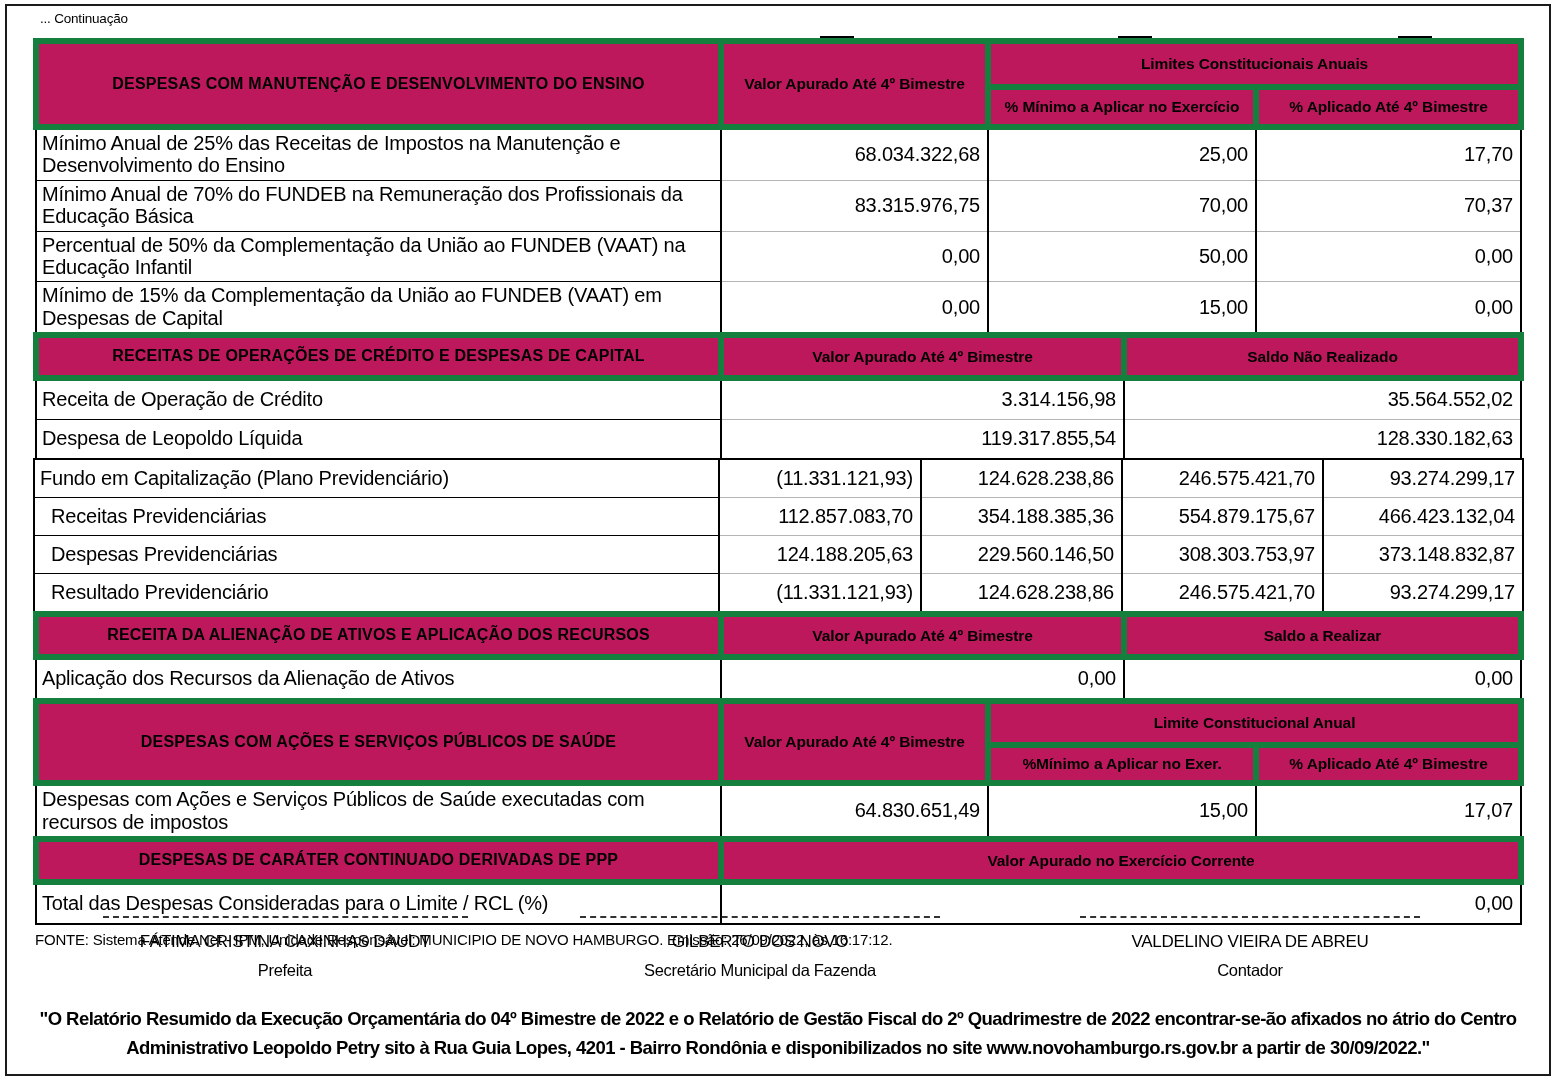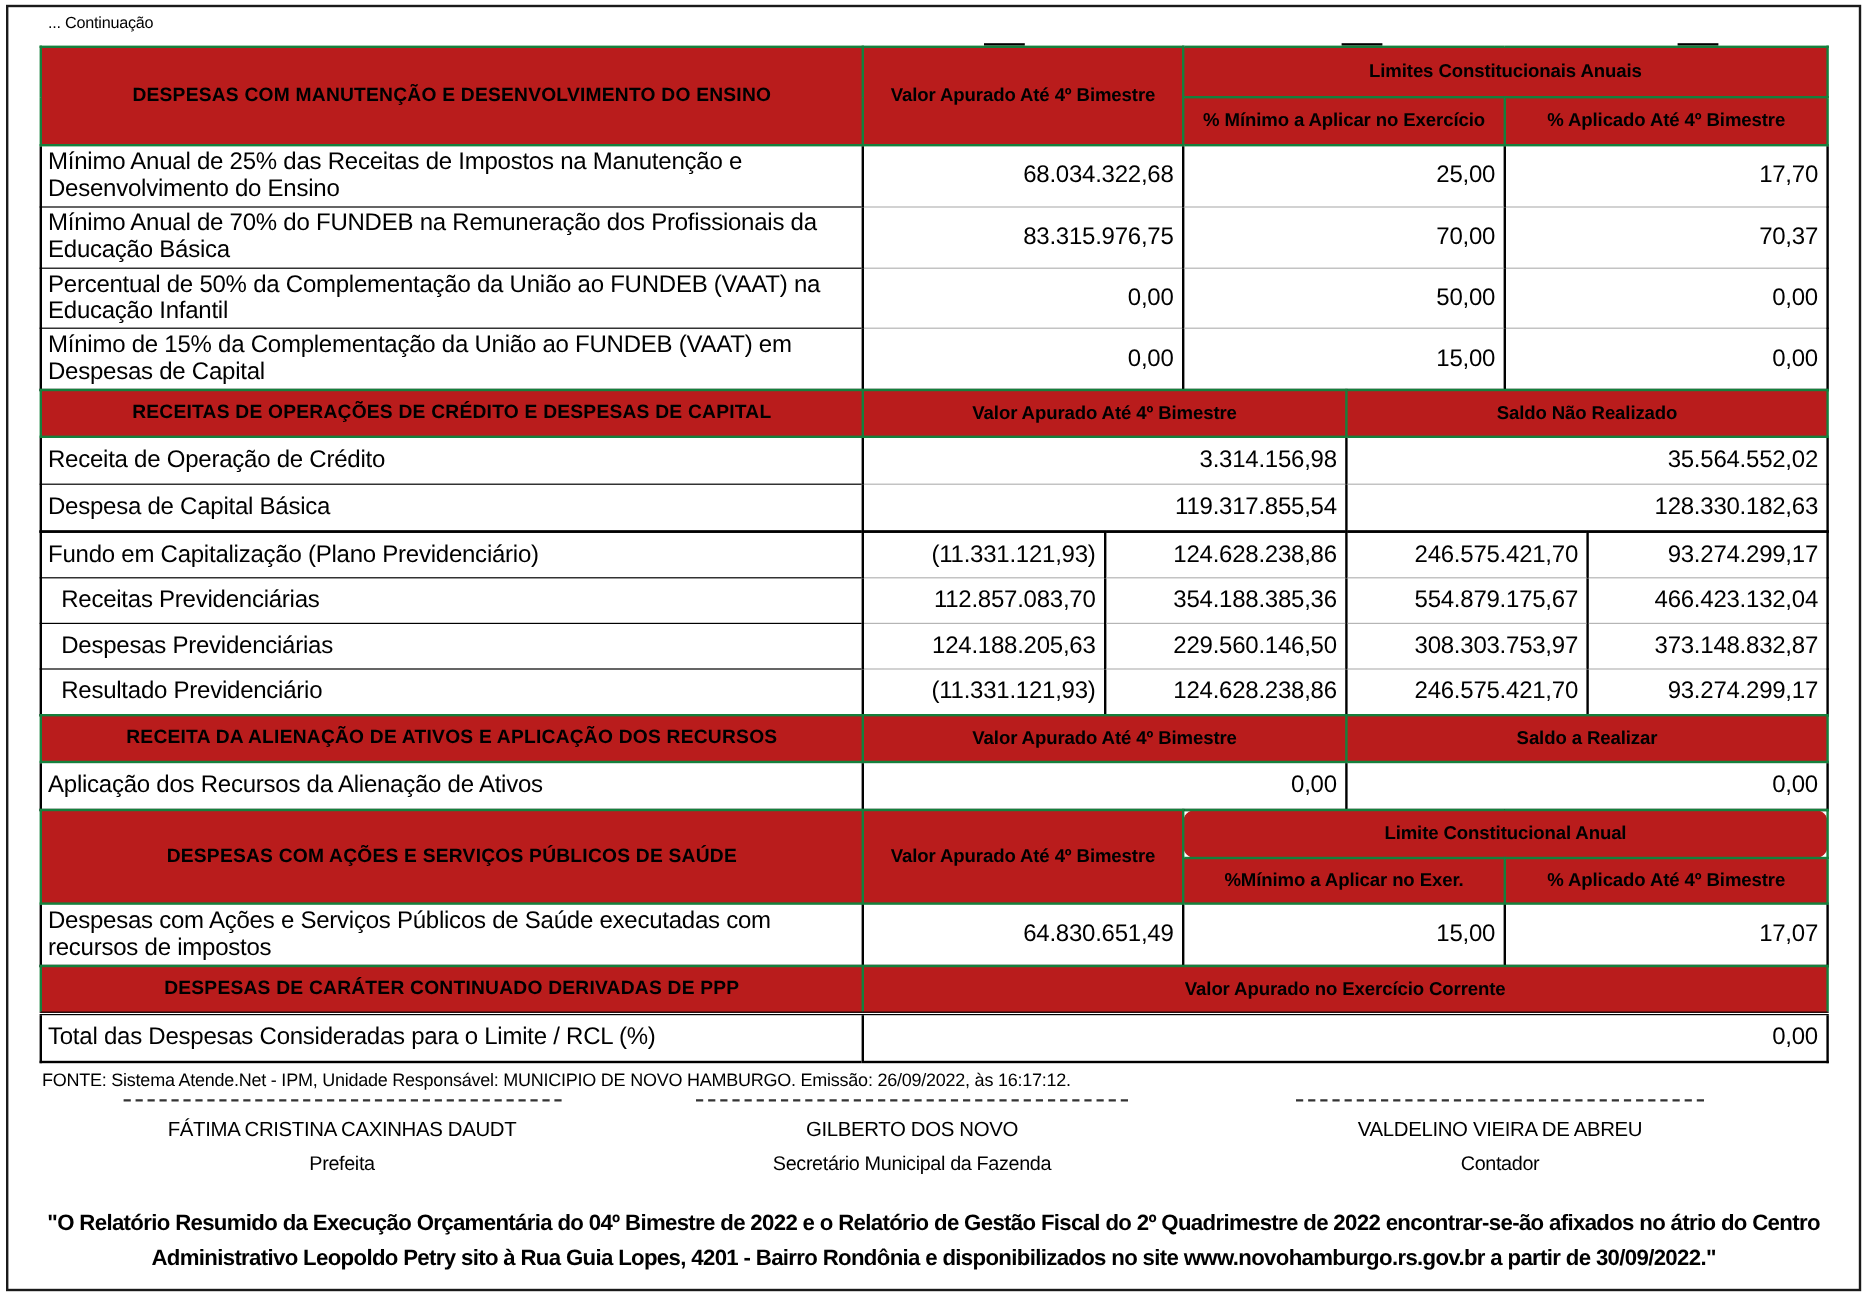--- a/index.html
+++ b/index.html
@@ -9,21 +9,21 @@
     color:#000;-webkit-font-smoothing:antialiased;
   }
   .page-frame{position:absolute;left:5px;top:4px;right:6px;bottom:5px;border:2px solid #1a1a1a;}
   .continuation{position:absolute;left:40px;top:11px;font-size:13.5px;letter-spacing:-0.2px;}
   .doc{position:absolute;left:33px;top:38px;width:1491px;}
 
   table{border-collapse:collapse;table-layout:fixed;width:100%;}
   table + table{margin-top:-2px;}
   table{border:2px solid #000;}
 
-  th{background:#b91c1c;border:2px solid #15803d;font-weight:bold;text-align:center;
+  th{background:#be185d;border:6px solid #15803d;font-weight:bold;text-align:center;
      font-size:15.5px;letter-spacing:-0.1px;padding:2px 6px;line-height:1.15;}
   th.sec-title{font-size:16px;letter-spacing:0.2px;padding:2px 28px;}
   td{font-size:20px;letter-spacing:-0.2px;line-height:1.12;}
   td.lab{border-top:1px solid #000;padding:2px 4px 3px 5px;vertical-align:middle;text-align:left;}
   td.lab.indent{padding-left:16px;}
   td.num{border-top:1px solid #b5b5b5;border-left:2px solid #000;text-align:right;
          padding:2px 7px 3px 4px;vertical-align:middle;}
   tr.h37 td{height:32px;}
   tr.h38 td{height:33px;}
 
@@ -108,21 +108,21 @@
       <th class="sec-title" style="height:33px;">RECEITAS DE OPERAÇÕES DE CRÉDITO E DESPESAS DE CAPITAL</th>
       <th>Valor Apurado Até 4º Bimestre</th>
       <th>Saldo Não Realizado</th>
     </tr>
     <tr class="h38">
       <td class="lab">Receita de Operação de Crédito</td>
       <td class="num">3.314.156,98</td>
       <td class="num">35.564.552,02</td>
     </tr>
     <tr class="h38">
-      <td class="lab">Despesa de Capital Básica</td>
+      <td class="lab">Despesa de Leopoldo Líquida</td>
       <td class="num">119.317.855,54</td>
       <td class="num">128.330.182,63</td>
     </tr>
   </tbody>
     </table>
 
   <table>
     <colgroup>
         <col style="width:685px">
         <col style="width:202px">

